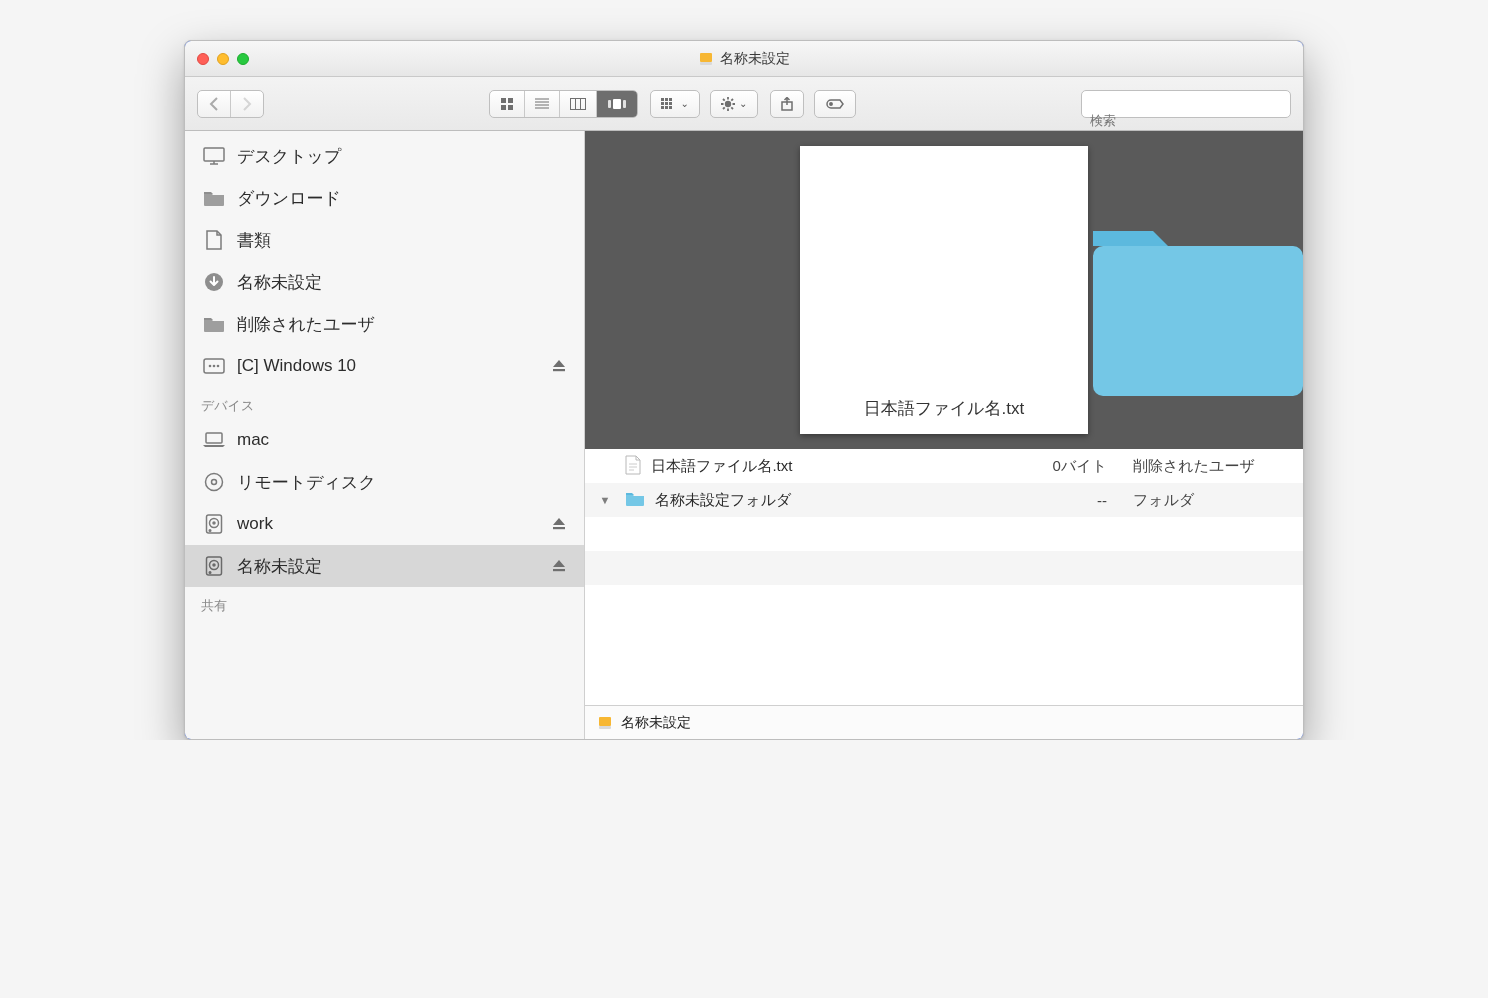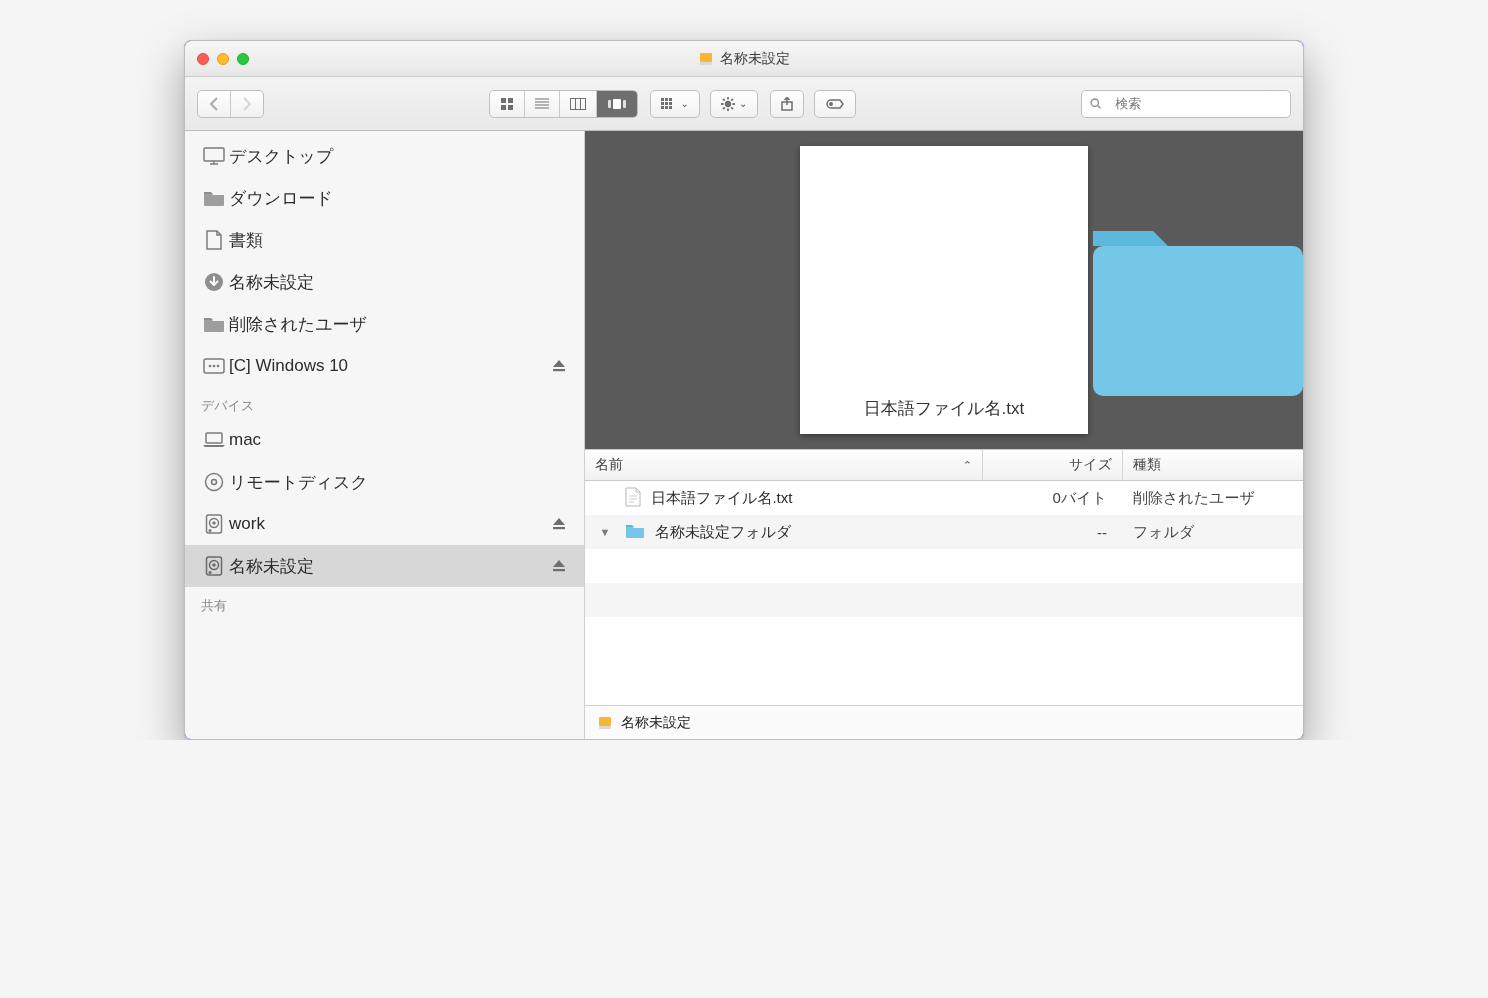--- a/index.html
+++ b/index.html
@@ -73,38 +73,38 @@
   .segmented .seg svg { display:block; }
   .btn {
     border:1px solid #bfbfbf; border-radius:5px; height:28px; padding:0 10px;
     display:flex; align-items:center; justify-content:center; background:linear-gradient(#ffffff,#f1f1f1);
     gap:4px;
   }
   .toolbar-spacer { flex:1; }
   .tool-group { display:flex; gap:10px; align-items:center; }
   .searchwrap {
     border:1px solid #bfbfbf; border-radius:5px; height:28px; width:210px;
-    display:flex; align-items:center; padding:0 8px; background:#fff; color:#8c8c8c; gap:14px;
+    display:flex; align-items:center; padding:0 8px; background:#fff; color:#8c8c8c; gap:22px;flex-direction:column;
   }
   .searchwrap input { border:none; outline:none; background:transparent; width:100%; font-size:13px; }
   .nav-arrow svg { opacity:0.55; }
   .caret { font-size:10px; color:#555; }
 
   
   .body { flex:1; display:flex; min-height:0; }
   .sidebar {
     width: 400px;
     background: #f6f6f6;
     border-right:1px solid #cfcfcf;
     display:flex; flex-direction:column;
     overflow:hidden;
   }
   .sidebar-scroll { flex:1; overflow:auto; padding-top:4px; }
   .sidebar-item {
-    height: 42px; display:flex; align-items:center; padding:0 18px; gap:4px;
+    height: 42px; display:flex; align-items:center; padding:0 18px; gap:12px;
     font-size:17px; color:#2c2c2c;
   }
   .sidebar-item .sicon { width:22px; height:20px; display:flex; align-items:center; justify-content:center; }
   .sidebar-item.selected { background:#d7d7d7; }
   .sidebar-item .eject { margin-left:auto; display:flex; }
   .sidebar-header { font-size:13px; color:#8a8a8a; padding:10px 16px 4px; }
 
   
   .main { flex:1; display:flex; flex-direction:column; min-width:0; }
   .preview-area {
@@ -421,32 +421,20 @@
       <div class="preview-area">
         <div class="preview-file">
           <span class="fname">日本語ファイル名.txt</span>
         </div>
         <svg class="preview-folder folder-svg" viewBox="0 0 220 200">
           <path class="folder-tab" d="M10 20 h60 l15 15 h-75 z"></path>
           <rect class="folder-body" x="10" y="35" width="210" height="150" rx="10"></rect>
         </svg>
       </div>
 
-      <div class="list-header">
-        <div class="col col-name">
-          <span>名前</span>
-          <span class="sort-ind">⌃</span>
-        </div>
-        <div class="col col-size">
-          <span style="margin-left:auto">サイズ</span>
-        </div>
-        <div class="col col-kind">
-          <span>種類</span>
-        </div>
-      </div>
 
       <div class="rows">
 
         <div class="row">
           <div class="c-name">
             <span class="disclosure"></span>
             <span>
               <svg width="16" height="20" viewBox="0 0 16 20" fill="#fff" stroke="#b8b8b8">
                   <path d="M1 1 h10 l4 4 v14 h-14 z"></path>
                   <path d="M11 1 v4 h4" fill="none"></path>

